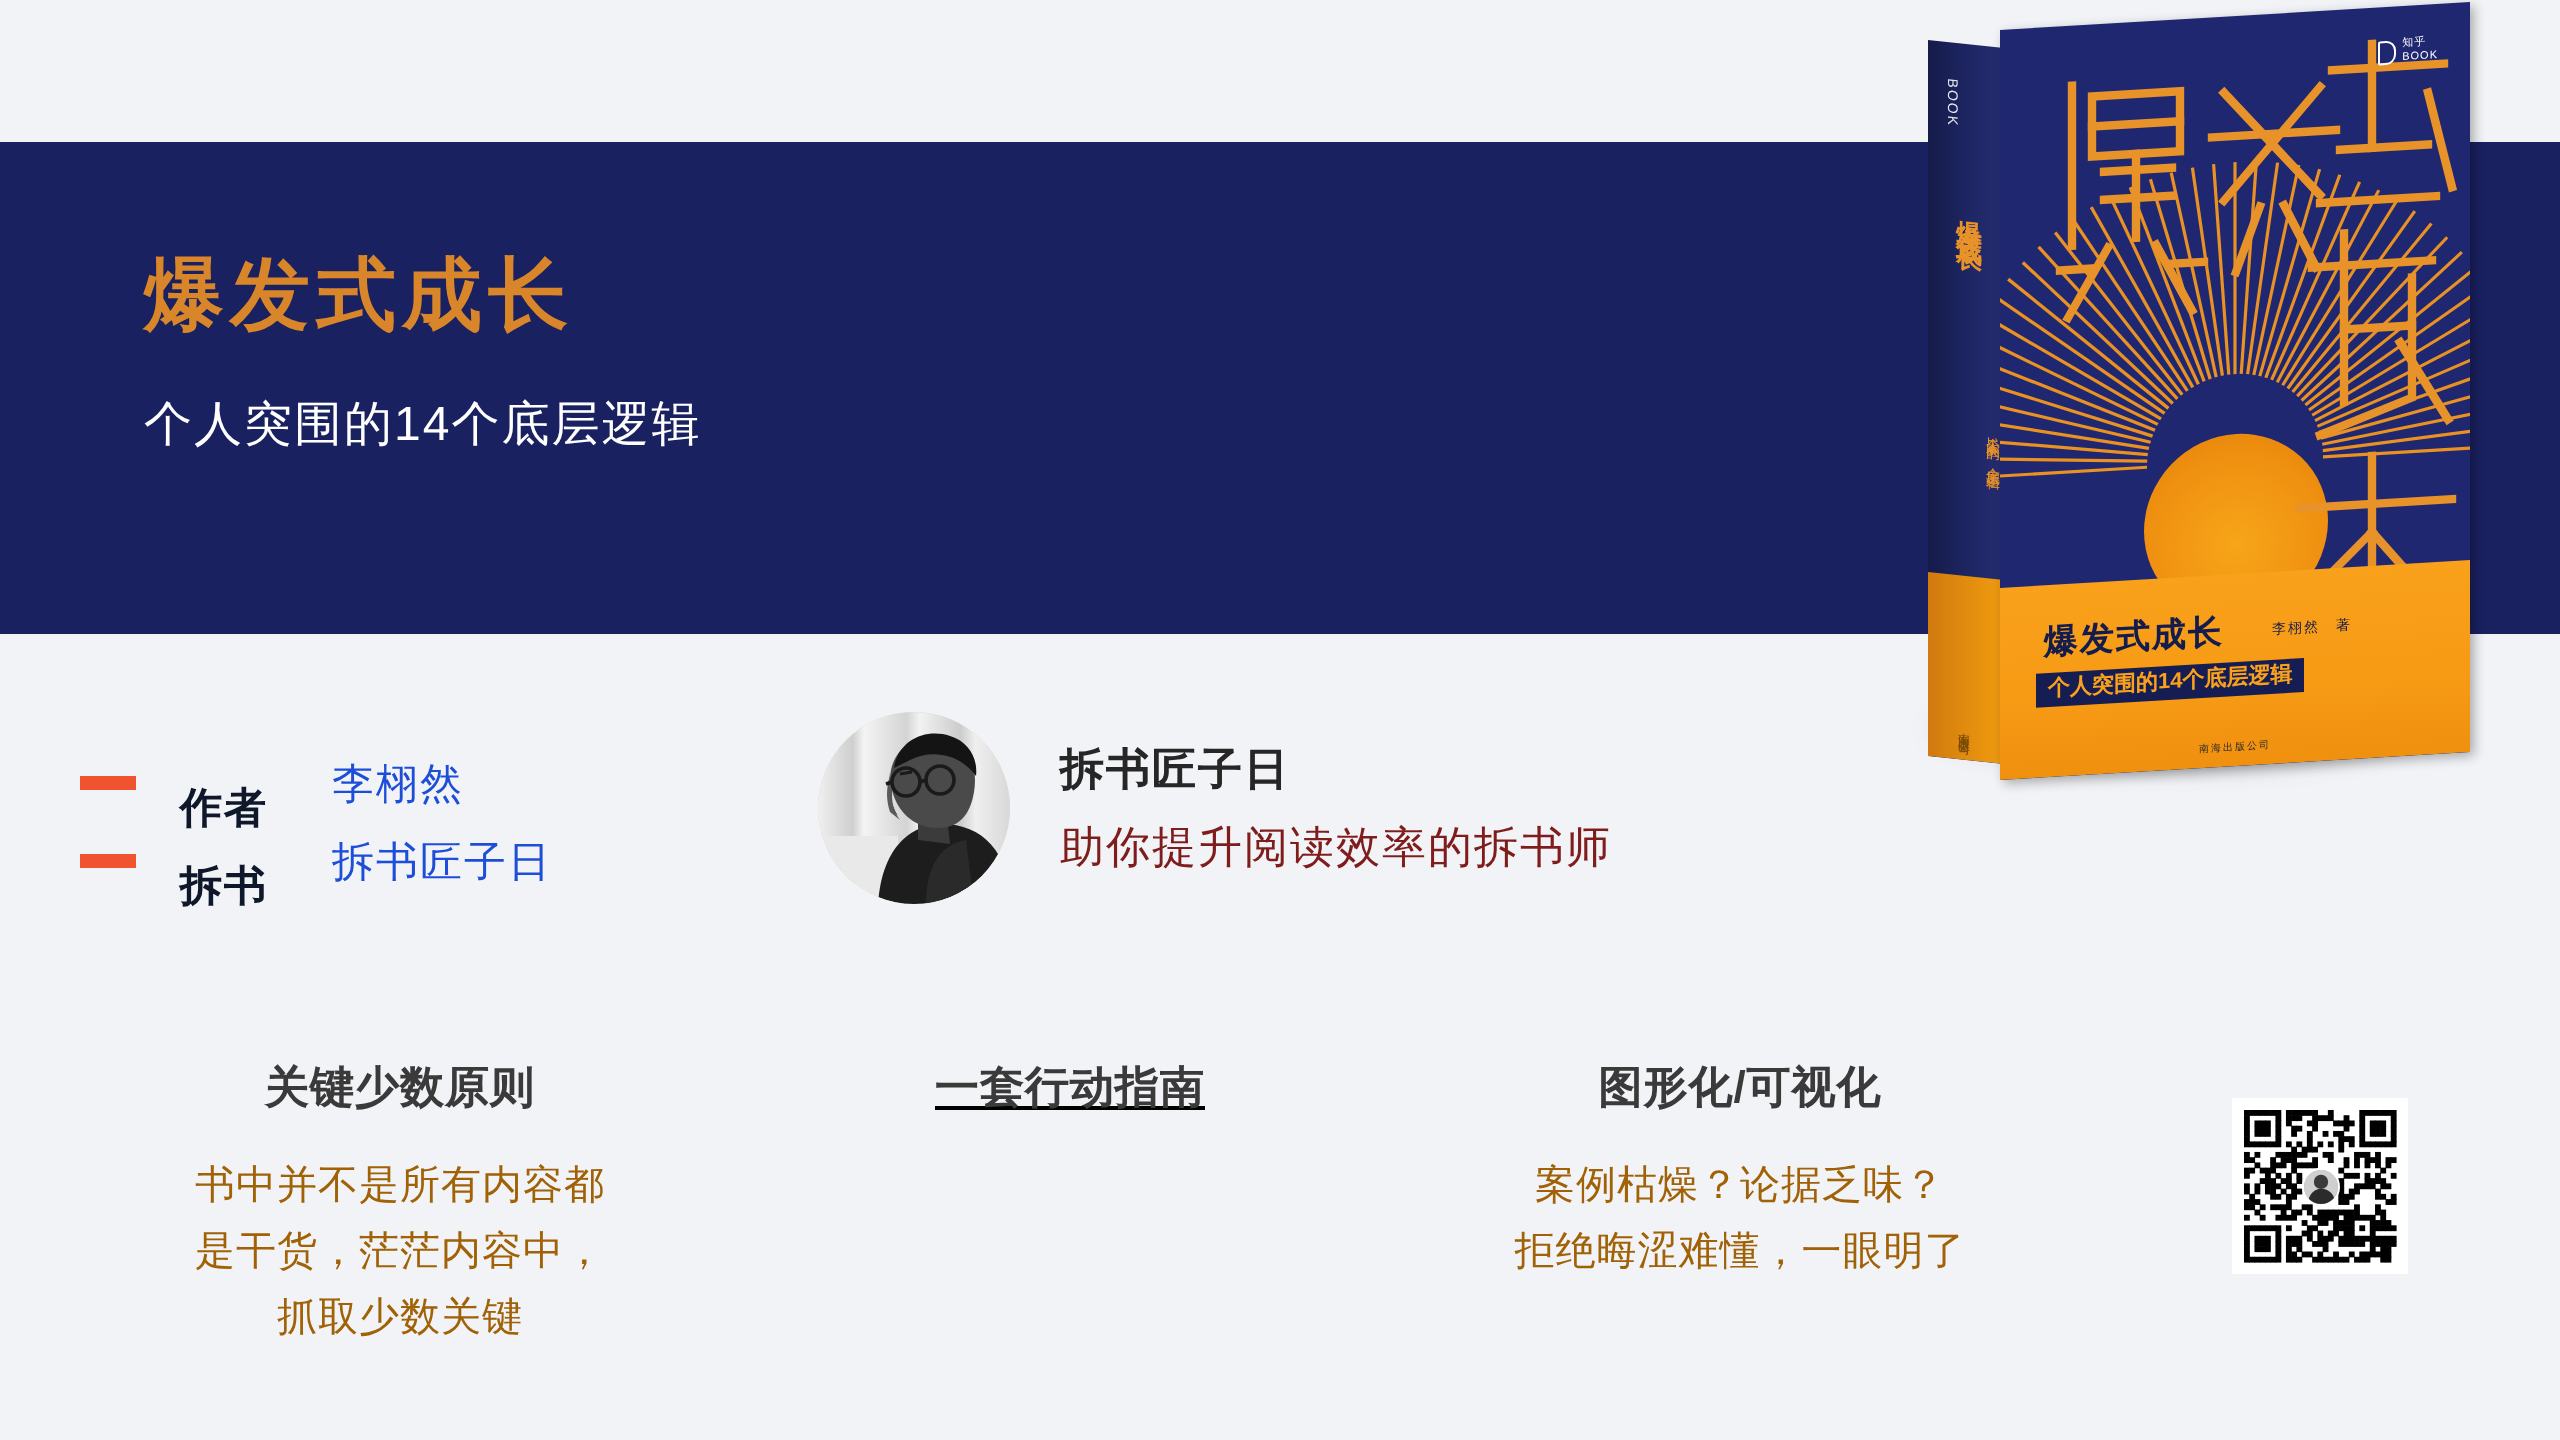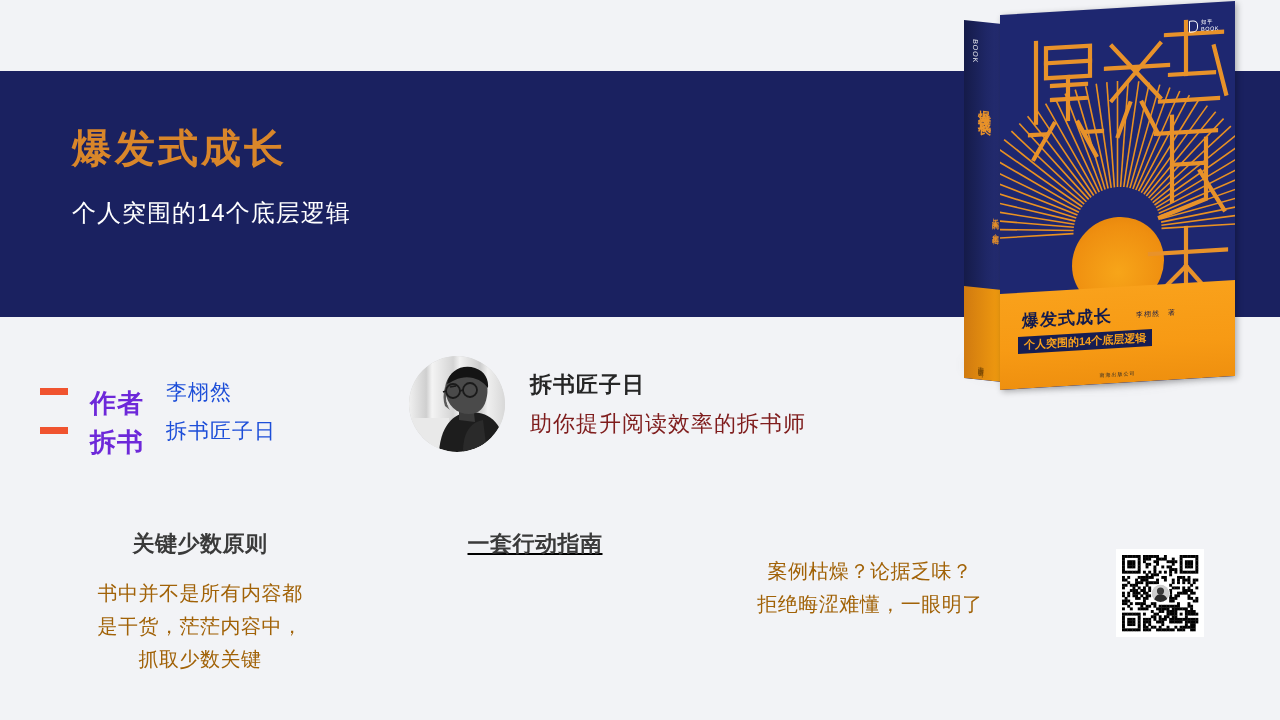--- a/index.html
+++ b/index.html
@@ -204,23 +204,23 @@
     height: 39px;
   }
   .meta-dash {
     width: 28px; height: 7px;
     background: #f0532f;
     flex: 0 0 28px;
   }
   .meta-label {
     margin-left: 22px;
     width: 74px;
-    font-size: 26px;
+    font-size: 21px;
     font-weight: bold;
-    color: #6d28d9;
+    color: #0f172a;
     letter-spacing: 1px;
     margin-top: 24px;
   }
   .meta-value {
     margin-left: 2px;
     font-size: 21px;
     color: #1d4ed8;
     letter-spacing: 1px;
     white-space: nowrap;
   }
@@ -492,20 +492,21 @@
     <div class="feature">
       <div class="feature-title">关键少数原则</div>
       <div class="feature-body">书中并不是所有内容都
 是干货，茫茫内容中，
 抓取少数关键</div>
     </div>
     <div class="feature">
       <div class="feature-title">一套行动指南</div>
     </div>
     <div class="feature">
+      <div class="feature-title">图形化/可视化</div>
       <div class="feature-body">案例枯燥？论据乏味？
 拒绝晦涩难懂，一眼明了</div>
     </div>
   </div>
 
   <div class="qr">
     <svg id="qrsvg" width="88" height="88" viewBox="0 0 88 88">
       <rect width="88" height="88" fill="#ffffff"></rect>
       <g id="qrcells" fill="#000000">
           <rect x="6.00" y="6.00" width="2.92" height="2.92"></rect>

